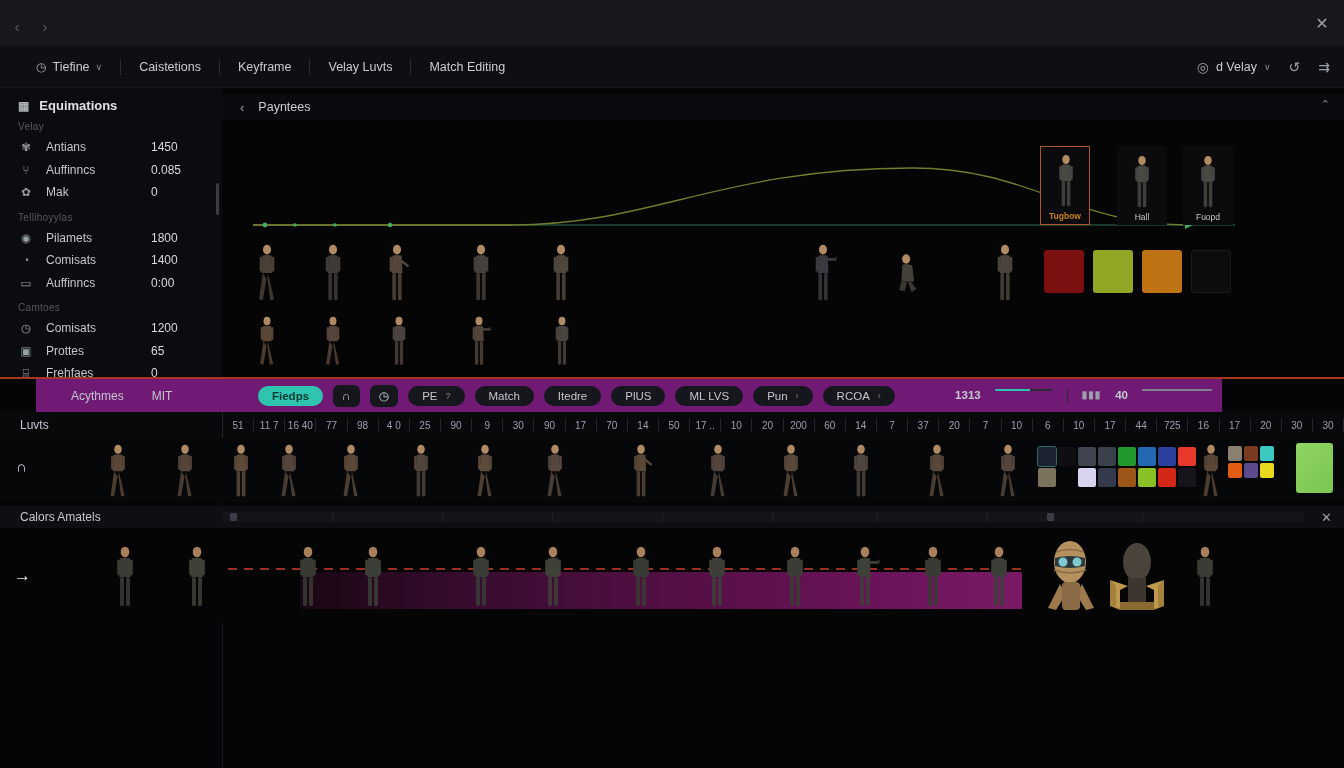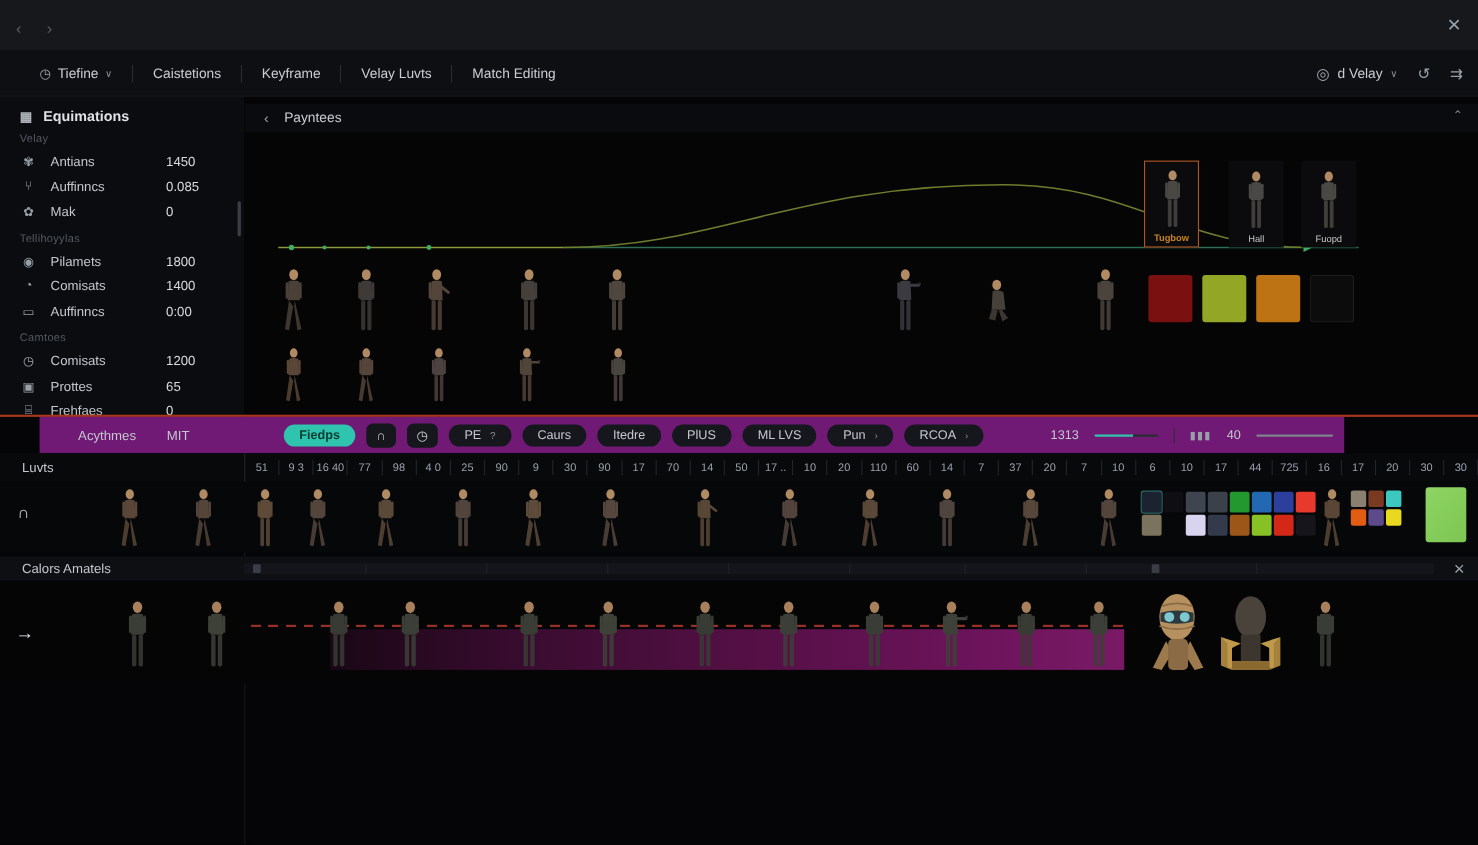--- a/index.html
+++ b/index.html
@@ -54,21 +54,21 @@
   .red-line{position:absolute;left:0;top:377px;width:1344px;height:2px;background:#a8361d;}
 
   
   .toolbar{position:absolute;left:0;top:379px;width:1186px;height:33px;background:#701a75;display:flex;align-items:center;margin-left:36px;}
   .tb-left{display:flex;gap:28px;padding-left:35px;width:222px;font-size:12px;color:#c4c8ce;}
   .tb-pills{display:flex;align-items:center;gap:10px;}
   .pill{display:flex;align-items:center;gap:8px;padding:4px 14px;background:#15171d;border-radius:12px;font-size:11.5px;color:#c4c8ce;white-space:nowrap;}
   .pill.primary{background:#2ec4ad;color:#0a3a33;font-weight:bold;}
   .pill.square{border-radius:6px;padding:4px 9px;font-size:12px;}
   .pill .chev{font-size:9px;color:#8a8f97;}
-  .tb-right{position:absolute;right:10px;display:flex;align-items:center;gap:14px;font-size:11.5px;color:#c4c8ce;}
+  .tb-right{position:absolute;right:10px;display:flex;gap:14px;font-size:11.5px;color:#c4c8ce;font-weight:bold;}
   .mini-slider{height:2px;border-radius:1px;}
   .tb-div{width:1px;height:14px;background:#2a2c32;}
   .bars-icon{letter-spacing:1px;font-size:10px;color:#9aa0a8;}
 
   
   .ruler{position:absolute;left:0;top:412px;width:1344px;height:26px;background:#08090b;display:flex;align-items:center;}
   .ruler-label{width:222px;padding-left:20px;font-size:12px;color:#c4c8ce;}
   .ruler-cells{display:flex;flex:1;height:100%;align-items:center;border-left:1px solid #23252b;}
   .rcell{flex:1;display:flex;align-items:center;justify-content:center;gap:10px;height:14px;border-right:1px solid #23252b;font-size:10px;color:#9aa0ab;white-space:nowrap;overflow:hidden;}
 
@@ -412,21 +412,21 @@
         </div>
       <div class="pill square">
           <span>◷</span>
         </div>
       <span id="tb-pill-list" style="display:flex;gap:10px">
           <div class="pill">
             <span>PE</span>
             <span class="chev">?</span>
           </div>
           <div class="pill">
-            <span>Caurs</span>
+            <span>Match</span>
           </div>
           <div class="pill">
             <span>Itedre</span>
           </div>
           <div class="pill">
             <span>PlUS</span>
           </div>
           <div class="pill">
             <span>ML LVS</span>
           </div>
@@ -447,38 +447,38 @@
       <span class="bars-icon">▮▮▮</span>
       <span>40</span>
       <span class="mini-slider" style="width:70px;background:#7d828c"></span>
     </div>
   </div>
 
   <div class="ruler">
     <div class="ruler-label">Luvts</div>
     <div class="ruler-cells" id="ruler-cells">
         <div class="rcell">51</div>
-        <div class="rcell">9  3</div>
+        <div class="rcell">11  7</div>
         <div class="rcell">16  40</div>
         <div class="rcell">77</div>
         <div class="rcell">98</div>
         <div class="rcell">4  0</div>
         <div class="rcell">25</div>
         <div class="rcell">90</div>
         <div class="rcell">9</div>
         <div class="rcell">30</div>
         <div class="rcell">90</div>
         <div class="rcell">17</div>
         <div class="rcell">70</div>
         <div class="rcell">14</div>
         <div class="rcell">50</div>
         <div class="rcell">17 ..</div>
         <div class="rcell">10</div>
         <div class="rcell">20</div>
-        <div class="rcell">110</div>
+        <div class="rcell">200</div>
         <div class="rcell">60</div>
         <div class="rcell">14</div>
         <div class="rcell">7</div>
         <div class="rcell">37</div>
         <div class="rcell">20</div>
         <div class="rcell">7</div>
         <div class="rcell">10</div>
         <div class="rcell">6</div>
         <div class="rcell">10</div>
         <div class="rcell">17</div>

